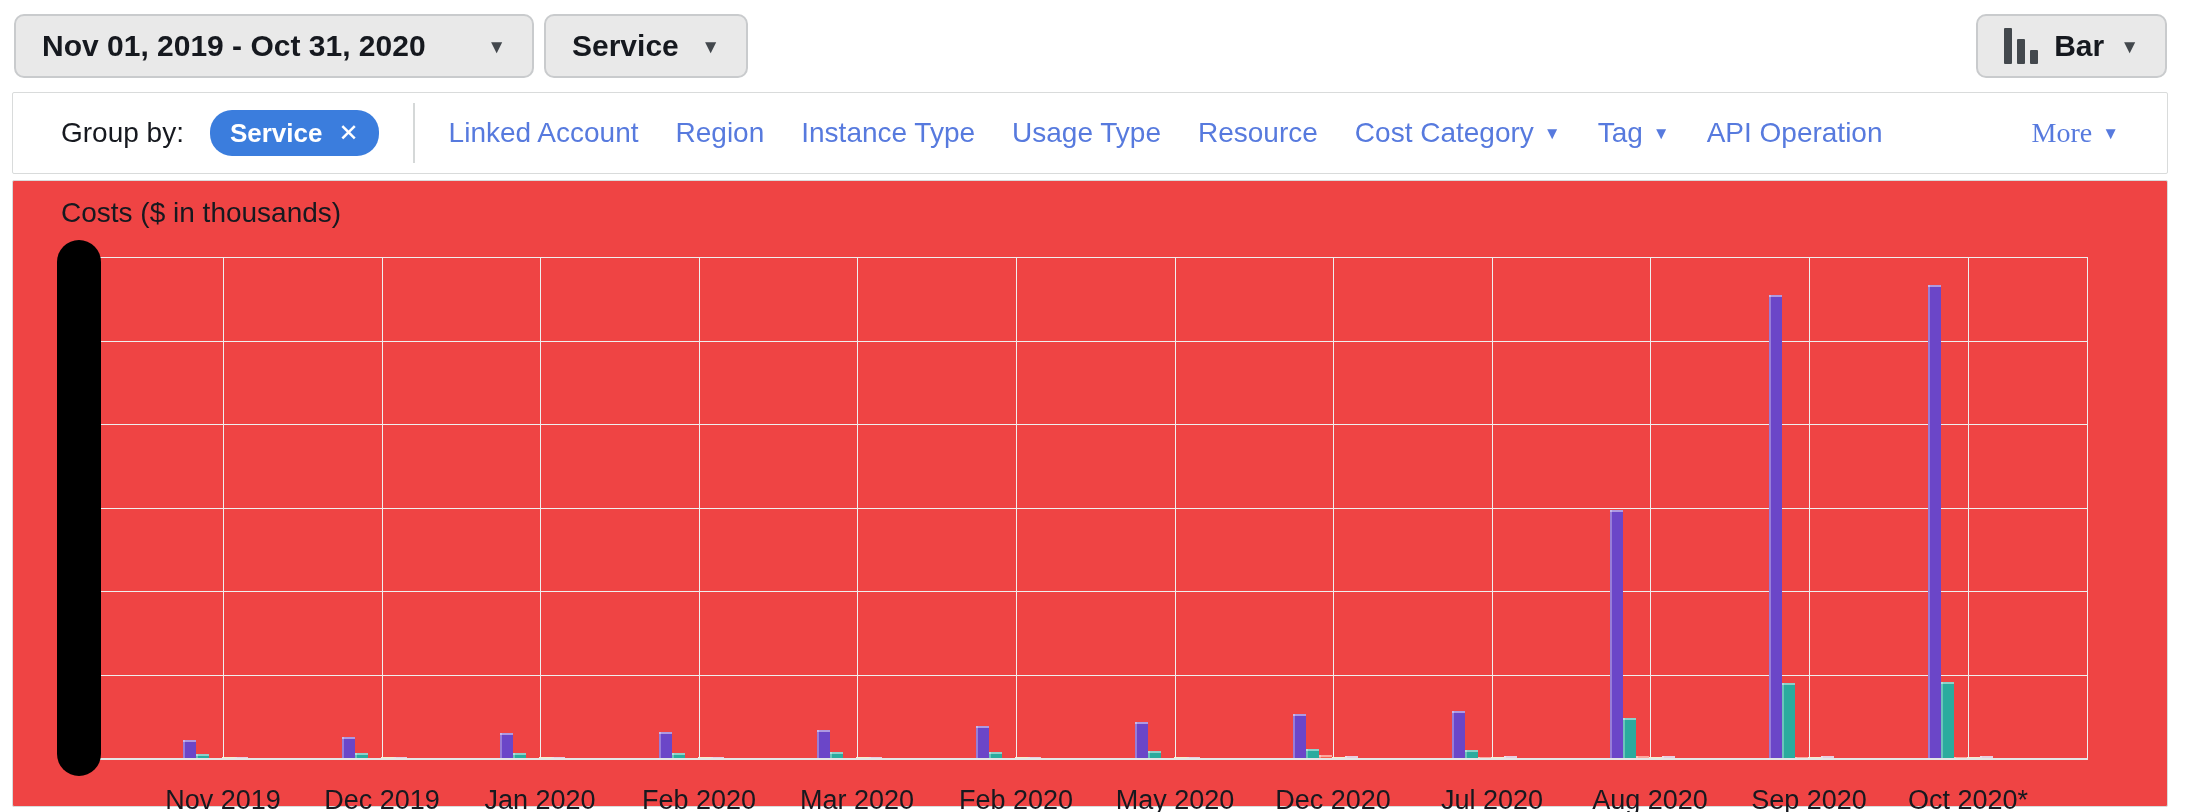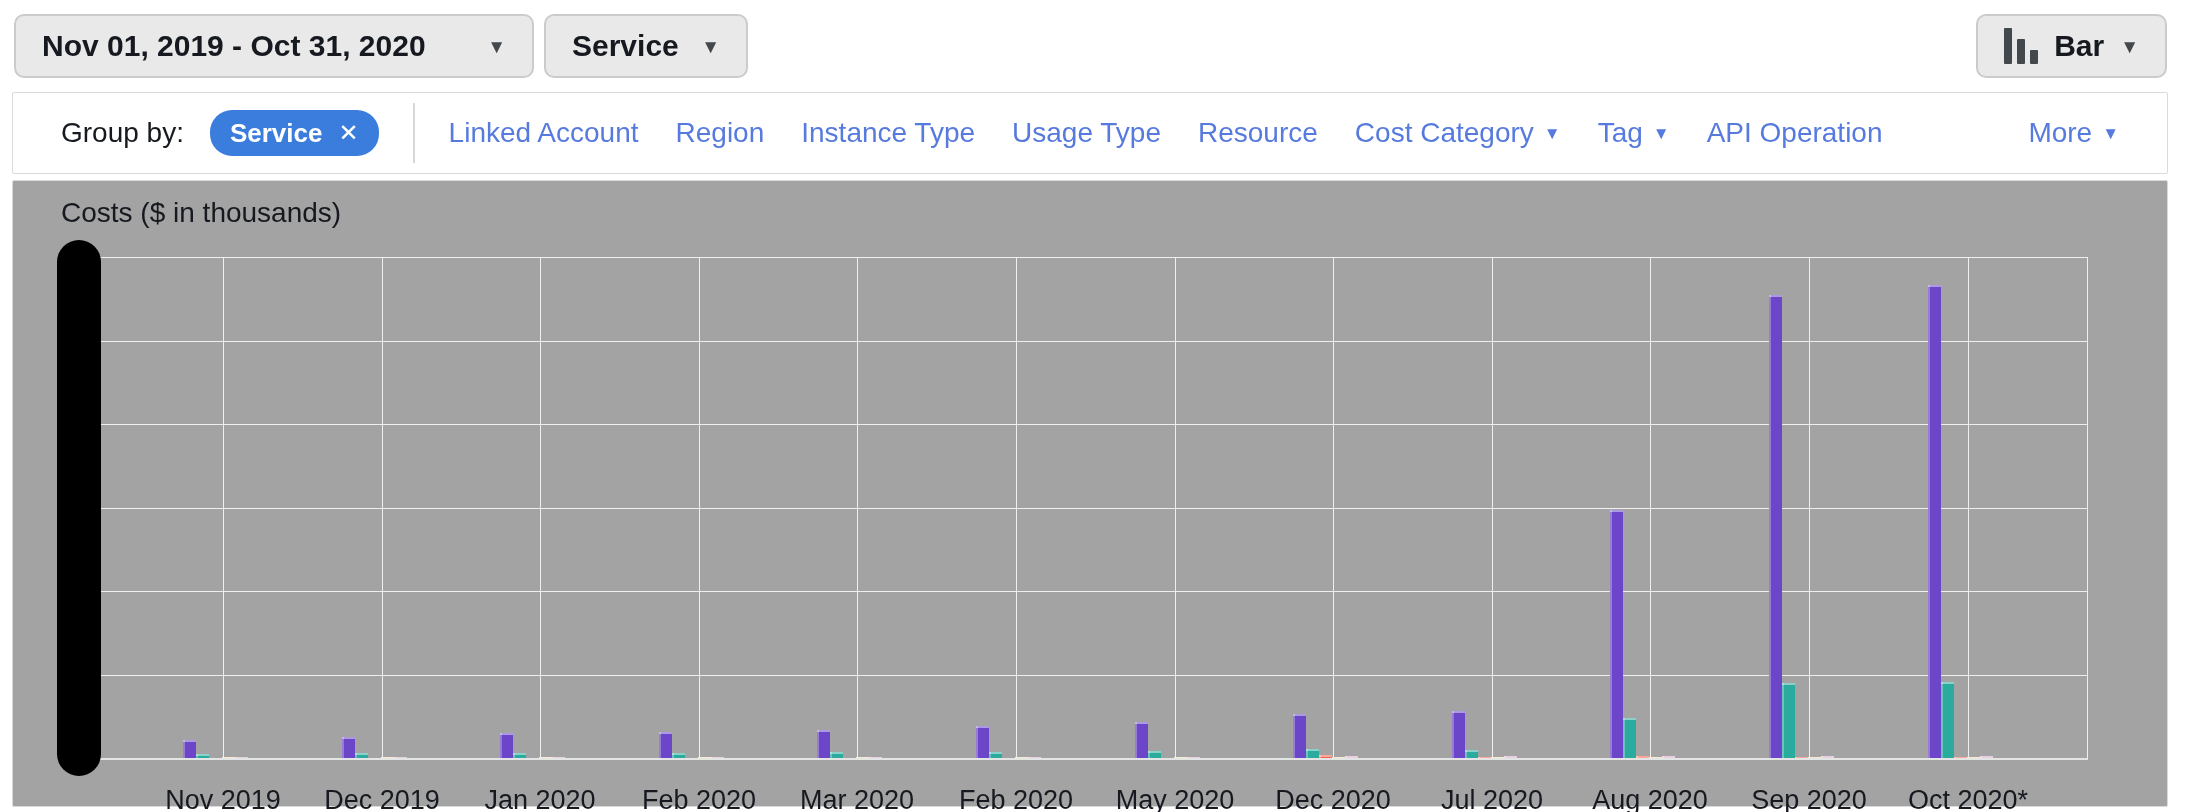--- a/index.html
+++ b/index.html
@@ -51,27 +51,27 @@
     padding: 0 20px; font-size: 26px; font-weight: 700;
     cursor: pointer; white-space: nowrap;
   }
   .chip .x { font-size: 24px; font-weight: 900; line-height: 1; }
   .vdivider { width: 2px; height: 60px; background: #d5d8d8; margin: 0 34px; }
   .links { display: flex; align-items: center; gap: 37px; flex: 1; text-align: right; }
   .link {
     color: #577ade; font-size: 28px; text-decoration: none;
     white-space: nowrap; cursor: pointer; display: inline-flex; align-items: center;
   }
-  .link.more { margin-left: auto; }
+  .link.more { margin-left: auto; font-family: Liberation Serif, serif; }
 
   
   #chart-panel {
     position: absolute; left: 12px; top: 180px;
     width: 2156px; height: 627px;
-    background: #a3a3a3;
+    background: #ef4444;
     border: 1px solid #d9dbdb; border-radius: 2px;
     box-sizing: border-box;
   }
   #chart-title { position: absolute; left: 48px; top: 16px; font-size: 28px; color: #16191f; }
   #plot {
     position: absolute; left: 51px; top: 76px;
     width: 2024px; height: 501px;
     border-bottom: 2px solid #e4e6e6;
   }
   .gl { position: absolute; background: #efefef; }

